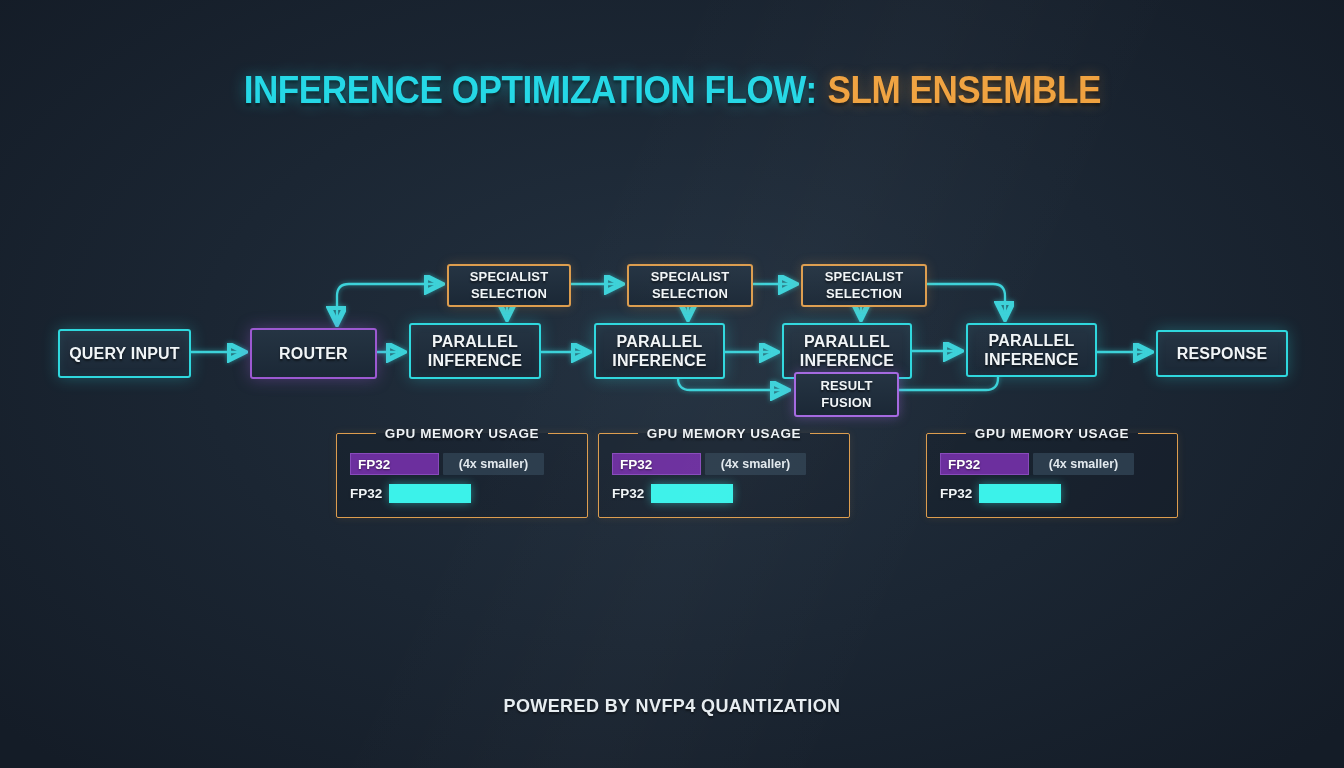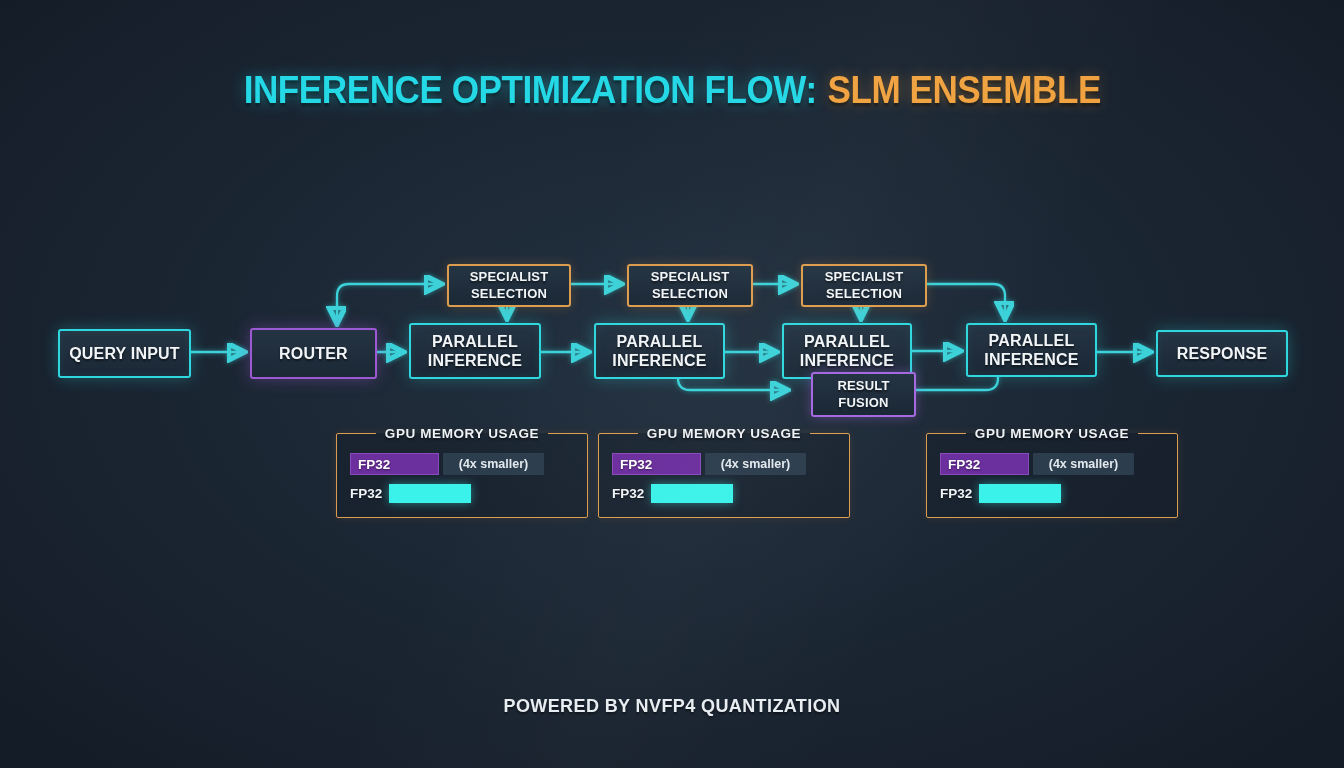--- a/index.html
+++ b/index.html
@@ -33,21 +33,21 @@
   .fs-sm{font-size:13px;letter-spacing:0.2px;line-height:1.3;}
   .n-query   {left:58px;  top:329px; width:129px; height:45px;}
   .n-router  {left:250px; top:328px; width:123px; height:47px;}
   .n-ss1     {left:447px; top:264px; width:120px; height:39px;}
   .n-ss2     {left:627px; top:264px; width:122px; height:39px;}
   .n-ss3     {left:801px; top:264px; width:122px; height:39px;}
   .n-pi1     {left:409px; top:323px; width:128px; height:52px;}
   .n-pi2     {left:594px; top:323px; width:127px; height:52px;}
   .n-pi3     {left:782px; top:323px; width:126px; height:52px;}
   .n-pi4     {left:966px; top:323px; width:127px; height:50px;}
-  .n-rf      {left:811px; top:372px; width:101px; height:41px; z-index:4;}
+  .n-rf      {left:794px; top:372px; width:101px; height:41px; z-index:4;}
   .n-response{left:1156px;top:330px; width:128px; height:43px;}
   
   .connectors{position:absolute;inset:0;pointer-events:none;}
   .connectors path{stroke:#3cd2d9;stroke-width:2.3;fill:none;stroke-linecap:round;}
   
   .gpu-panel{
     position:absolute;width:224px;height:72px;margin:0;
     border:1.6px solid #dd9d4e;border-radius:2px;padding:8px 13px 10px 13px;
     background:rgba(13,20,28,0.22);box-shadow:0 0 8px rgba(221,157,78,0.12);
   }

